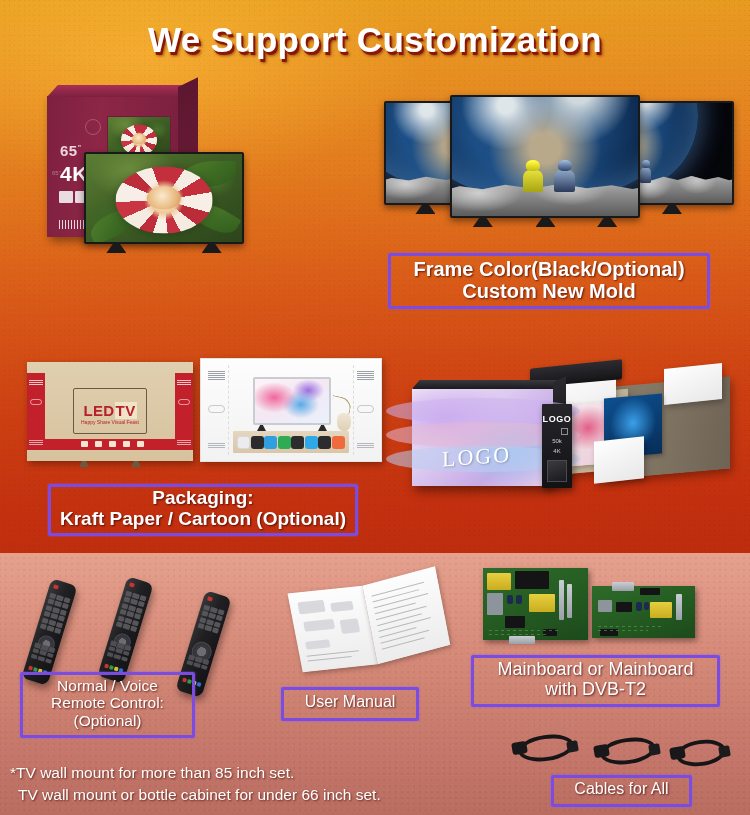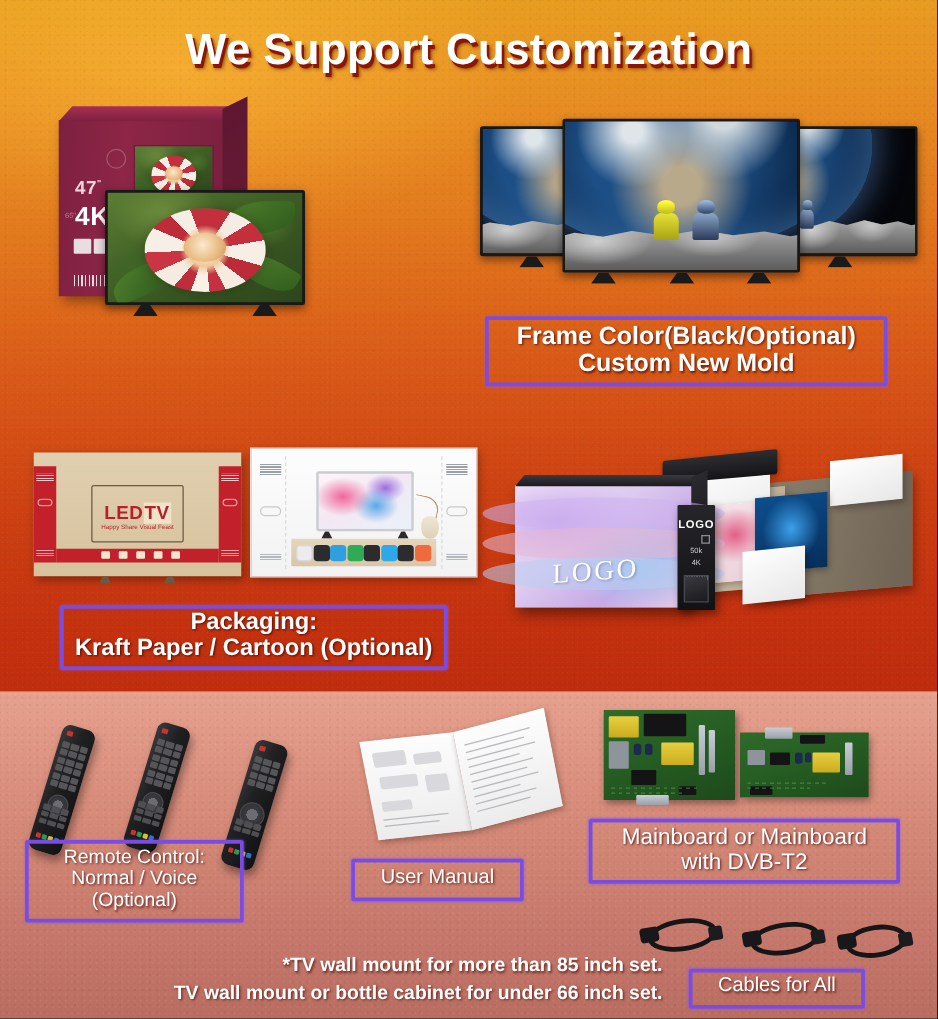--- a/index.html
+++ b/index.html
@@ -476,44 +476,43 @@
     background:#18181a; border-radius:3px; transform:rotate(-10deg);
   }
   .cable .plug2 {
     position:absolute; right:-4px; top:6px; width:11px; height:11px;
     background:#1c1c1f; border-radius:2px; transform:rotate(-10deg);
   }
 
   
   .note {
     position:absolute; left:10px; top:762px; width:520px;
-    color:#fff; font-size:15.5px; font-weight:bold; line-height:1.42;
+    color:#fff; font-size:15.5px; font-weight:normal; line-height:1.42;
     text-shadow:1px 1px 2px rgba(70,10,0,.7);
-    text-align:right;
   }
 </style>
 </head>
 <body>
 
 <div class="poster">
 
   <div class="bg-top">
       <div class="noise"></div>
     </div>
   <div class="bg-bottom">
       <div class="noise2"></div>
     </div>
 
   <div class="title">We Support Customization</div>
 
   <div class="box-maroon">
     <div class="top"></div>
     <div class="side"></div>
     <div class="circle"></div>
-    <div class="lbl65"><span>47</span><sup>"</sup></div>
+    <div class="lbl65"><span>65</span><sup>"</sup></div>
     <div class="lbl-tiny">65"</div>
     <div class="lbl4k">4K</div>
     <div class="chips">
         <i></i>
         <i></i>
         <i></i>
         <i></i>
       </div>
     <div class="barcode"></div>
     <div class="thumb">
@@ -881,22 +880,22 @@
   </div>
   <div class="cable" style="left:676px; top:740px; width:50px;">
     <div class="loop"></div>
     <div class="plug"></div>
     <div class="plug2"></div>
   </div>
 
   <div class="cap" style="left:20px; top:672px; width:175px; height:66px; font-size:15.5px; padding-top:5px;">
     <div class="frame"></div>
     <div class="inner">
+      <span class="capline">Normal / Voice</span>
       <span class="capline">Remote Control:</span>
-      <span class="capline">Normal / Voice</span>
       <span class="capline">(Optional)</span>
     </div>
   </div>
 
   <div class="cap" style="left:281px; top:687px; width:138px; height:34px; font-size:16px; padding-top:6px;">
     <div class="frame"></div>
     <div class="inner">
       <span class="capline">User Manual</span>
     </div>
   </div>

